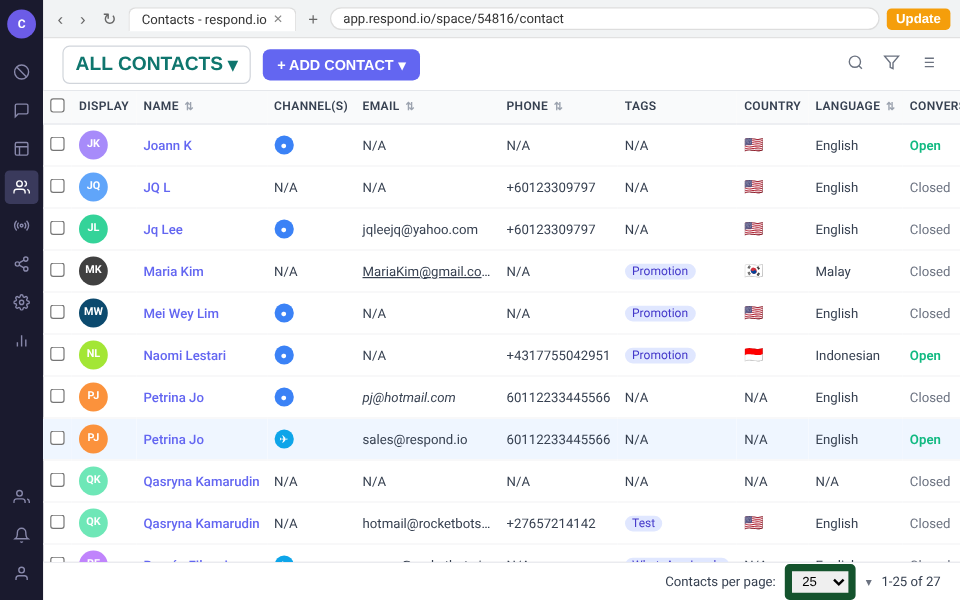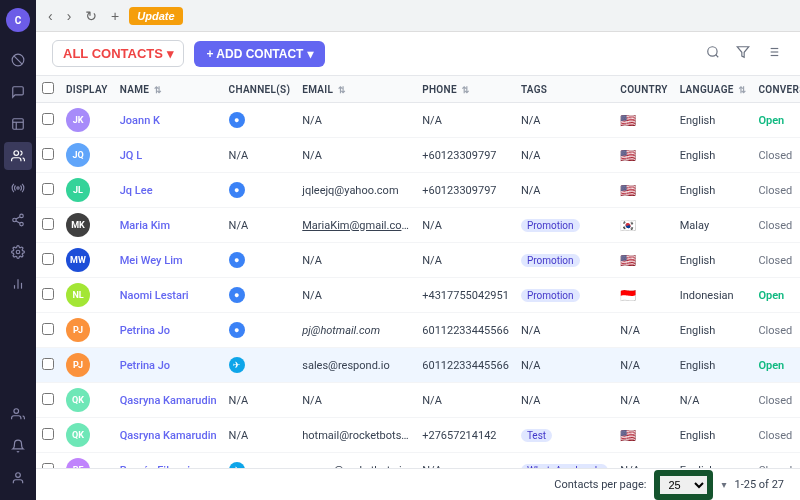--- a/index.html
+++ b/index.html
@@ -77,41 +77,40 @@
     }
     .update-btn {
       background: #f59e0b;
       color: #fff;
       border: none;
       border-radius: 4px;
       padding: 3px 8px;
       font-size: 11px;
       cursor: pointer;
       font-weight: 600;
-      font-style: italic;
     }
 
     
     .app-toolbar {
       background: #fff;
       border-bottom: 1px solid #e5e7eb;
       padding: 8px 16px;
       display: flex;
       align-items: center;
       gap: 10px;
       height: 44px;
     }
     .contacts-dropdown {
       background: #fff;
       border: 1px solid #d1d5db;
       border-radius: 6px;
       padding: 5px 10px;
-      font-size: 13px;
+      font-size: 16px;
       font-weight: 600;
-      color: #ef4444;
+      color: #0f766e;
       cursor: pointer;
       display: flex;
       align-items: center;
       gap: 4px;
     }
     .add-contact-btn {
       background: #6366f1;
       color: #fff;
       border: none;
       border-radius: 6px;
@@ -334,21 +333,28 @@
       </svg>
   </div>
 </div>
 
 <div class="main">
 
   <div class="browser-chrome">
     <button class="nav-btn">‹</button>
     <button class="nav-btn">›</button>
     <button class="nav-btn">↻</button>
+    <div class="tab">
+      <span>Contacts - respond.io</span>
+      <span class="tab-close">✕</span>
+    </div>
     <button class="nav-btn">+</button>
+    <div class="address-bar">
+      <span>app.respond.io/space/54816/contact</span>
+    </div>
     <button class="update-btn">Update</button>
   </div>
 
   <div class="app-toolbar">
     <button class="contacts-dropdown">
       <span>ALL CONTACTS</span>
       <span>▾</span>
     </button>
     <button class="add-contact-btn">
       <span>+ ADD CONTACT</span>
@@ -482,21 +488,21 @@
             <td class="col-phone">N/A</td>
             <td class="col-tags"><span class="tag-badge">Promotion</span></td>
             <td class="col-country"><span class="flag">🇰🇷</span></td>
             <td class="col-language">Malay</td>
             <td class="col-status"><span class="status-closed">Closed</span></td>
           </tr>
           <tr>
             <td class="col-check"><input type="checkbox" class="cb" style=""></td>
             <td class="col-display">
               <div class="display-cell">
-                <div class="avatar-circle" style="background:#1d4ed8">MW</div>
+                <div class="avatar-circle" style="background:#0c4a6e">MW</div>
               </div>
             </td>
             <td class="col-name"><span class="contact-name">Mei Wey Lim</span></td>
             <td class="col-channel"><div class="channel-icon" style="background:#3b82f6">●</div></td>
             <td class="col-email" style="max-width: 120px; overflow: hidden; text-overflow: ellipsis;">N/A</td>
             <td class="col-phone">N/A</td>
             <td class="col-tags"><span class="tag-badge">Promotion</span></td>
             <td class="col-country"><span class="flag">🇺🇸</span></td>
             <td class="col-language">English</td>
             <td class="col-status"><span class="status-closed">Closed</span></td>

